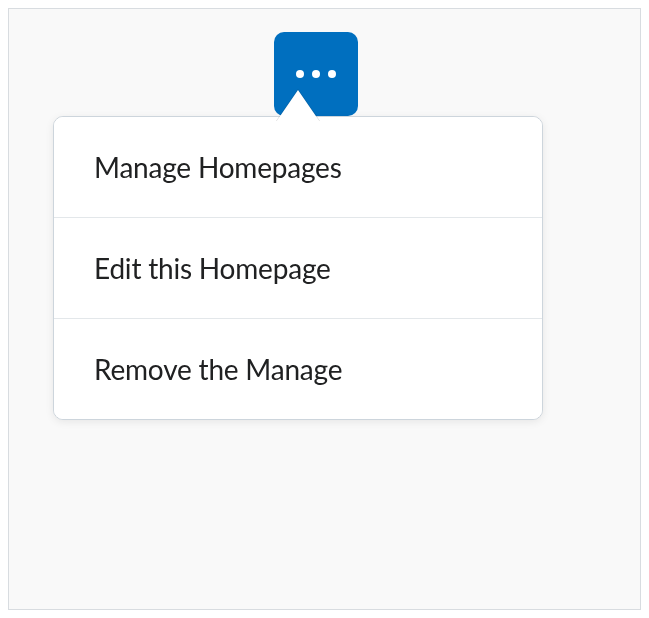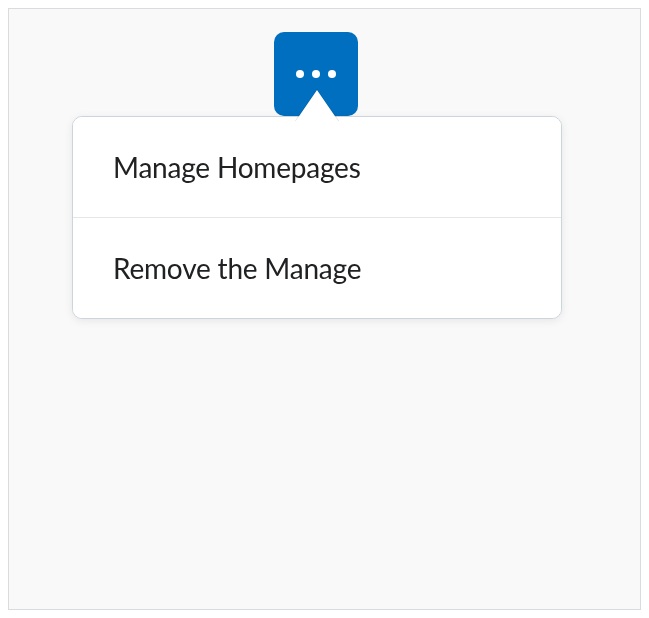--- a/index.html
+++ b/index.html
@@ -43,21 +43,21 @@
     }
     .dot {
       width: 8px;
       height: 8px;
       background: #ffffff;
       border-radius: 50%;
     }
     .menu-wrapper {
       position: absolute;
       top: 107px;
-      left: 63px;
+      left: 44px;
       width: 490px;
     }
     .arrow {
       width: 0;
       height: 0;
       border-left: 22px solid transparent;
       border-right: 22px solid transparent;
       border-bottom: 32px solid #ffffff;
       position: absolute;
       top: -26px;
@@ -97,18 +97,21 @@
     </div>
   </div>
 
   <div class="menu-wrapper">
     <div class="arrow"></div>
     <div class="menu">
       <div class="menu-item">
         <span>Manage Homepages</span>
       </div>
       <div class="menu-item">
+        <span>Edit this Homepage</span>
+      </div>
+      <div class="menu-item">
         <span>Remove the Manage</span>
       </div>
     </div>
   </div>
 
 </div>
 
 </body></html>

